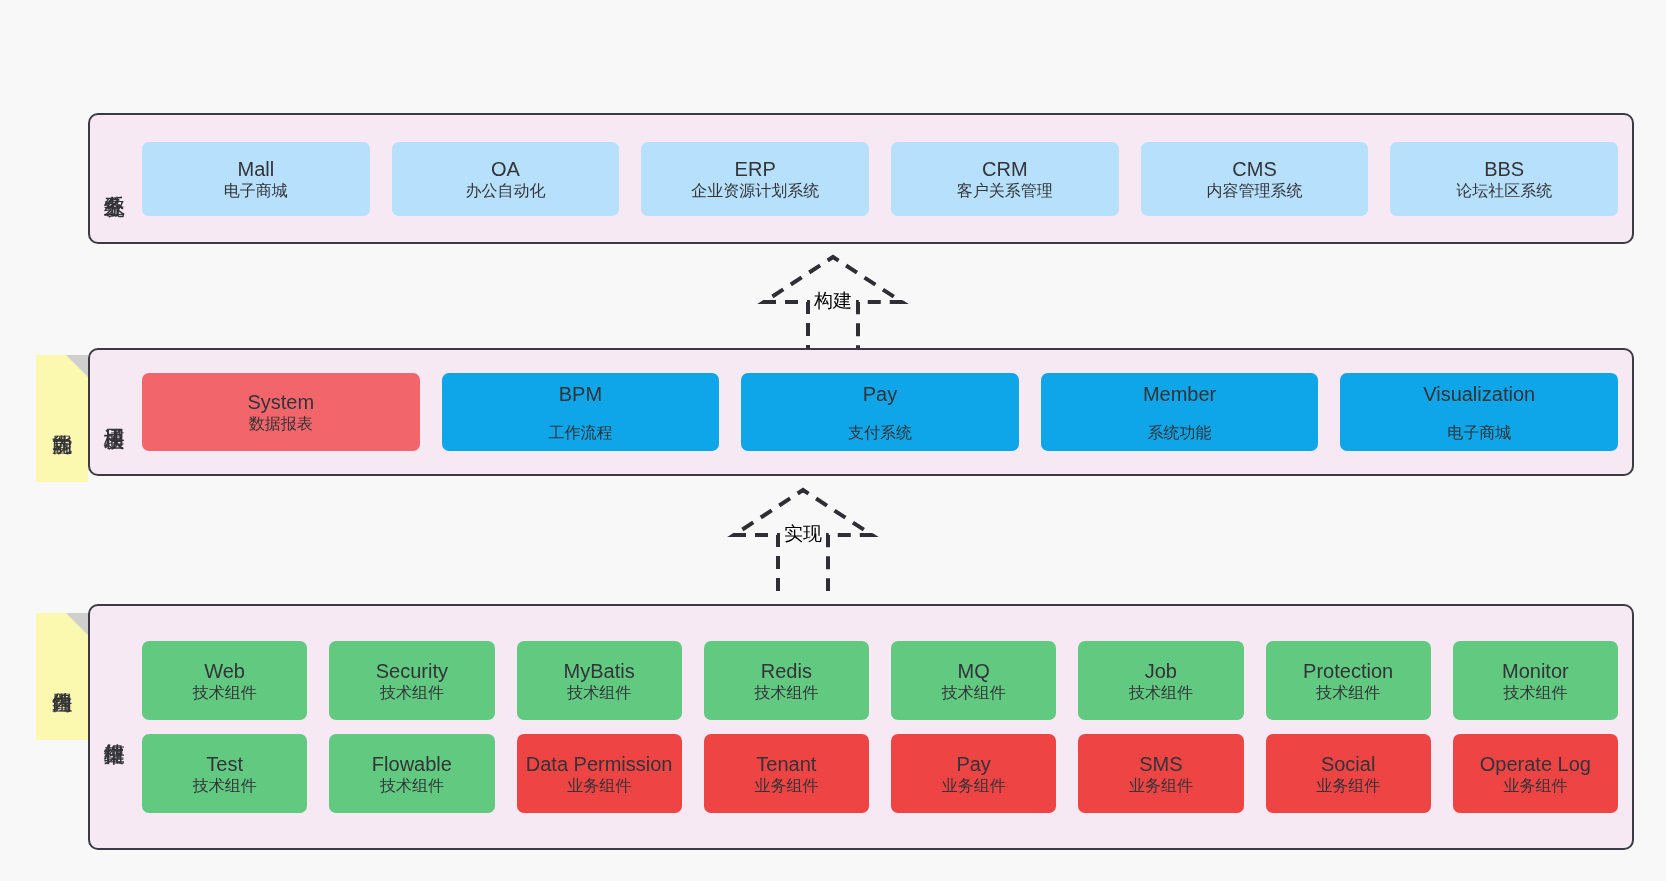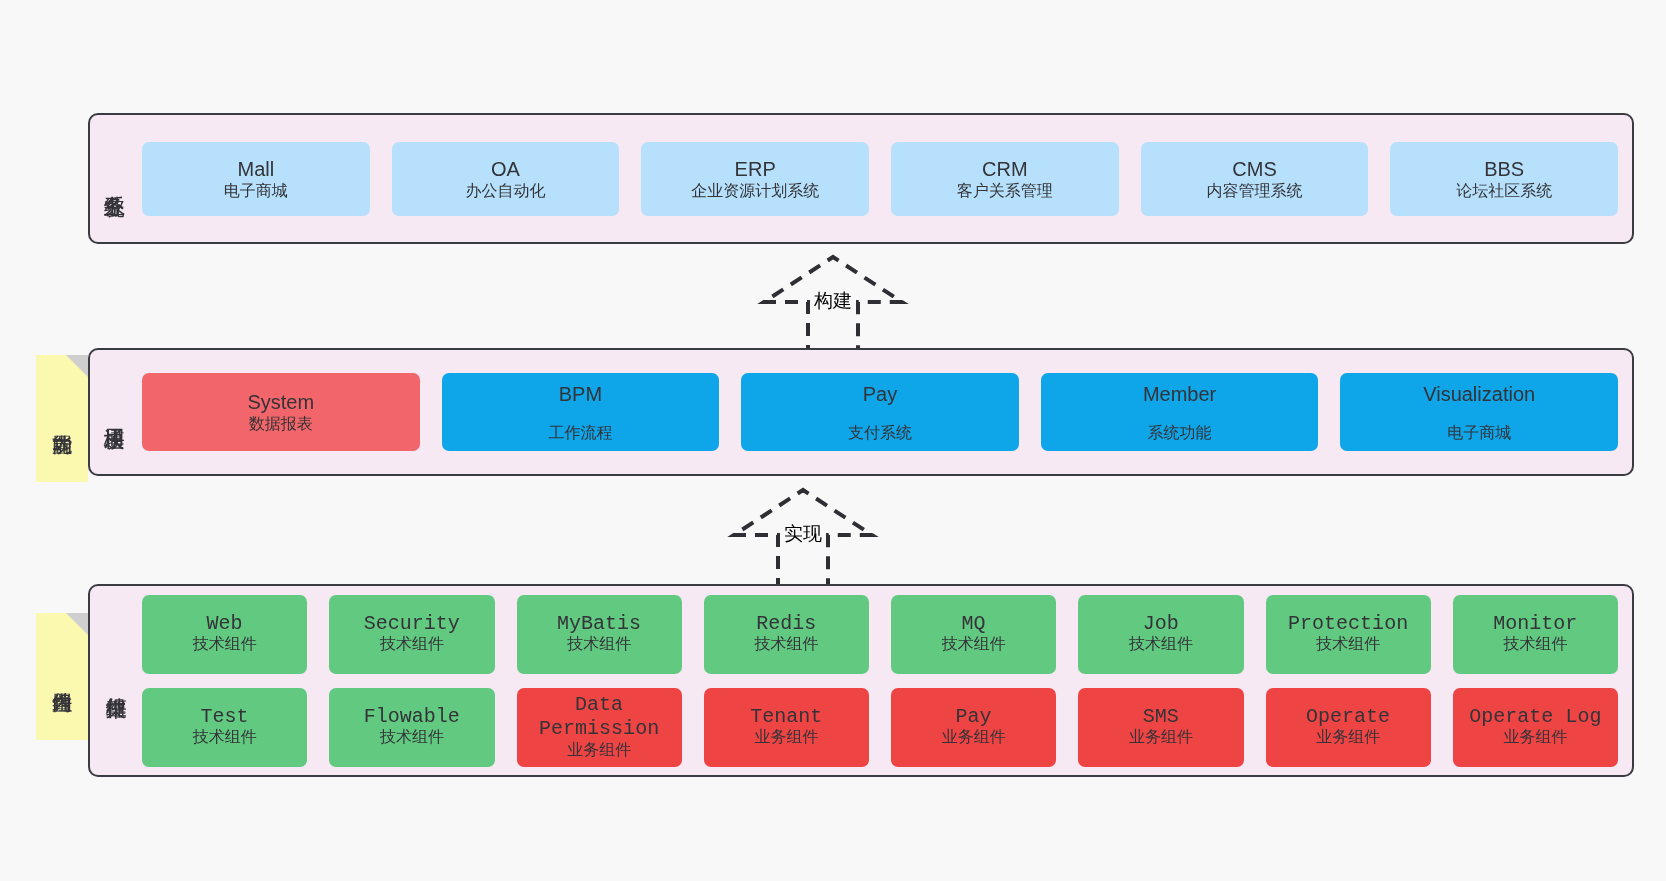--- a/index.html
+++ b/index.html
@@ -88,21 +88,21 @@
   #layer-business { left: 88px; top: 113px; width: 1546px; height: 131px; }
   #layer-business .cell { background: #b6e0fb; height: 74px; }
 
   
   #layer-common { left: 88px; top: 348px; width: 1546px; height: 128px; }
   #layer-common .cell { height: 78px; }
   .c-red    { background: #f2666b; }
   .c-pink   { background: #0ea5e9; gap: 17px; }
 
   
-  #layer-framework { left: 88px; top: 584px; width: 1546px; height: 193px; font-family: Liberation Mono, monospace; }
+  #layer-framework { left: 88px; top: 604px; width: 1546px; height: 246px; }
   #layer-framework .cell { height: 79px; }
   .c-green  { background: #62c981; }
   .c-lgreen { background: #ef4444; }
 
   
   .sticky {
     position: absolute;
     background: #fbf8b0;
     width: 52px;
     display: flex;
@@ -294,21 +294,21 @@
         </div>
         <div class="cell c-lgreen">
           <span class="en">Pay</span>
           <span class="cn">业务组件</span>
         </div>
         <div class="cell c-lgreen">
           <span class="en">SMS</span>
           <span class="cn">业务组件</span>
         </div>
         <div class="cell c-lgreen">
-          <span class="en">Operate</span>
+          <span class="en">Social</span>
           <span class="cn">业务组件</span>
         </div>
         <div class="cell c-lgreen">
           <span class="en">Operate Log</span>
           <span class="cn">业务组件</span>
         </div>
       </div>
 
     </div>
   </div>

